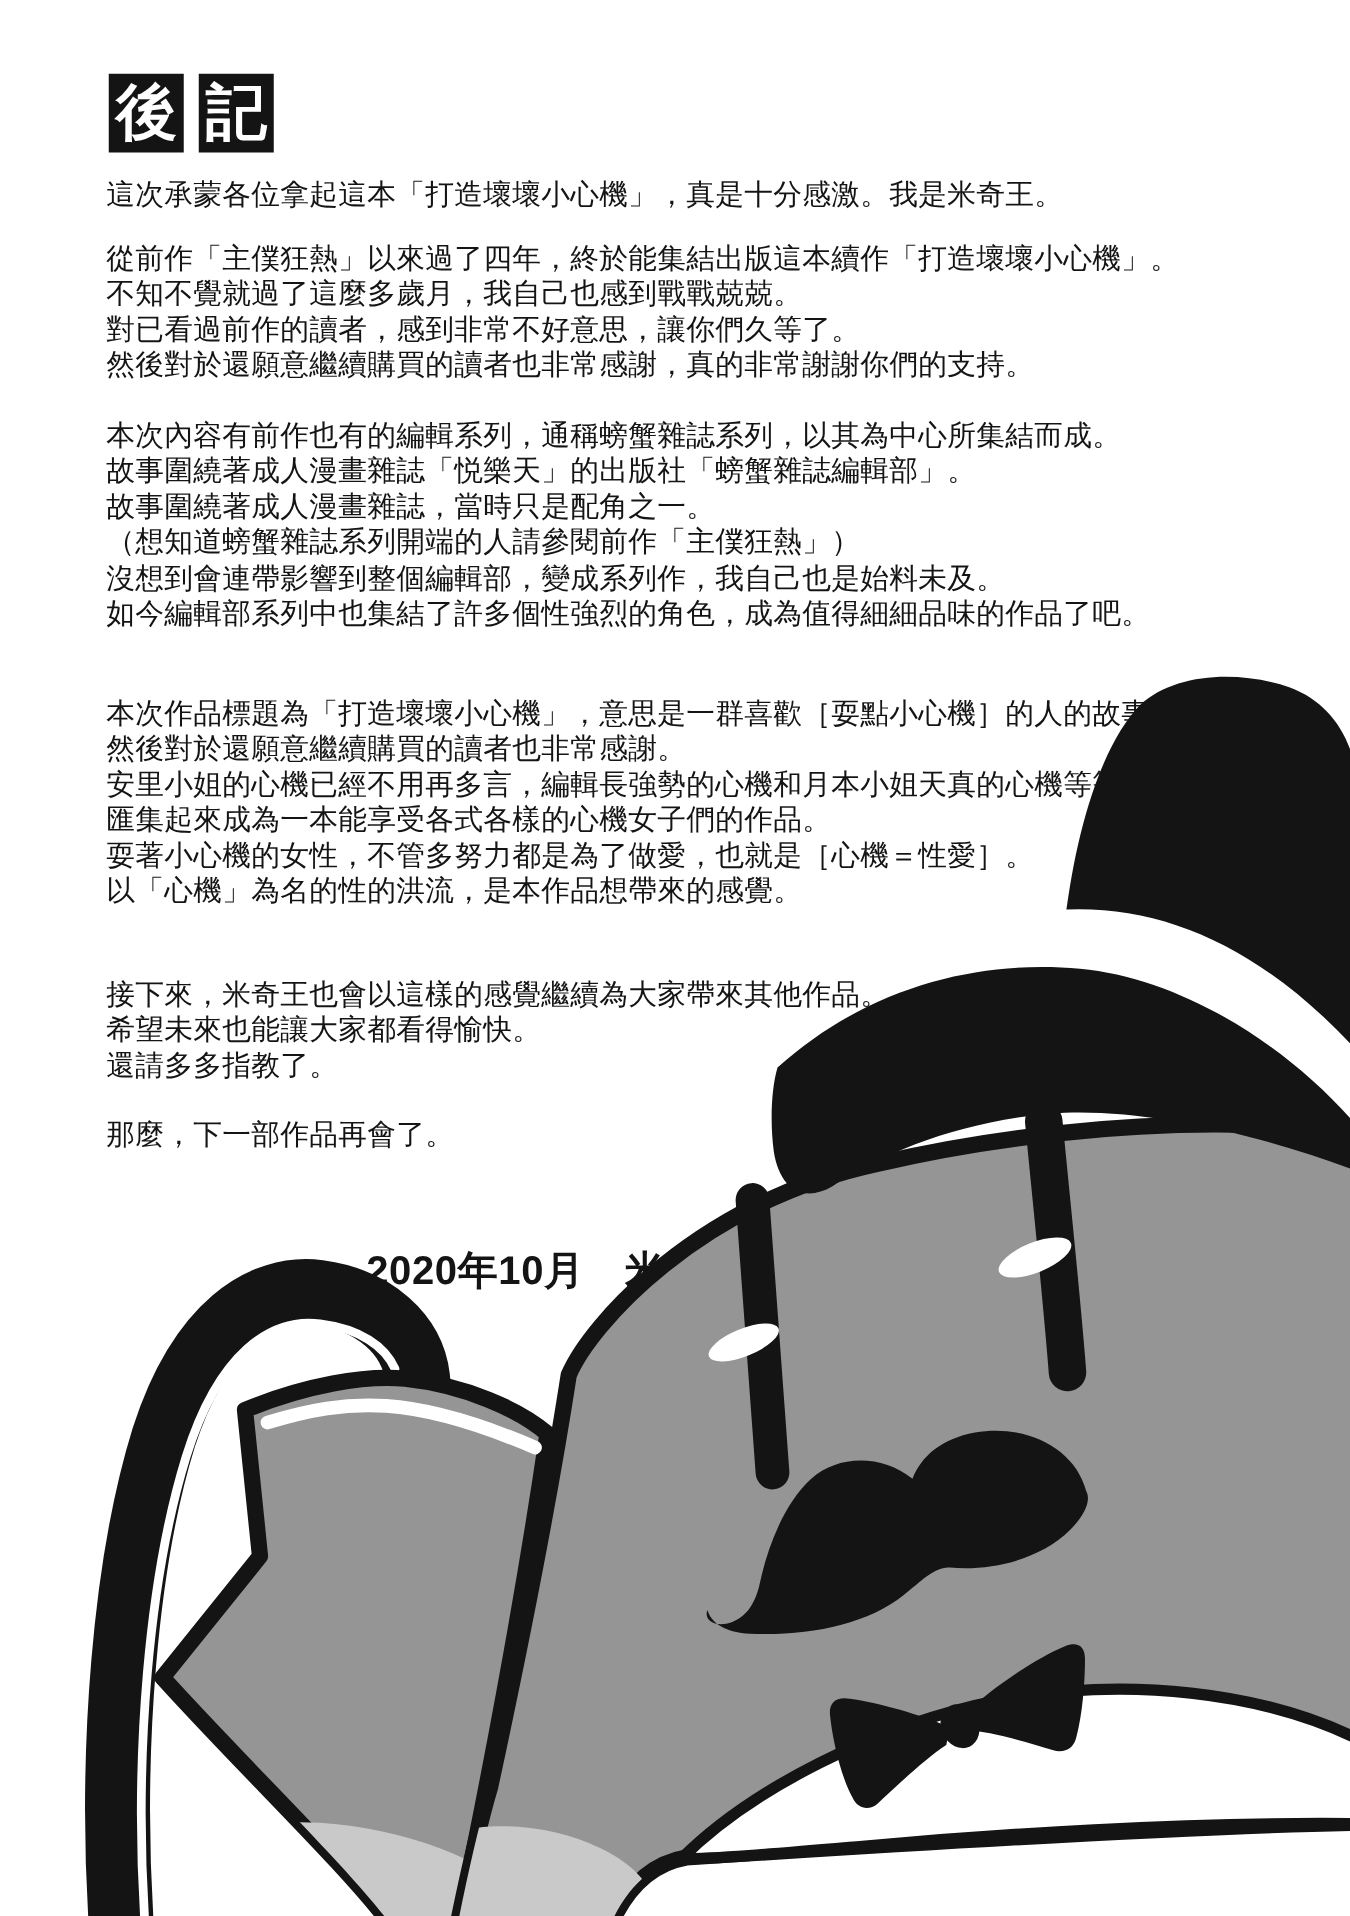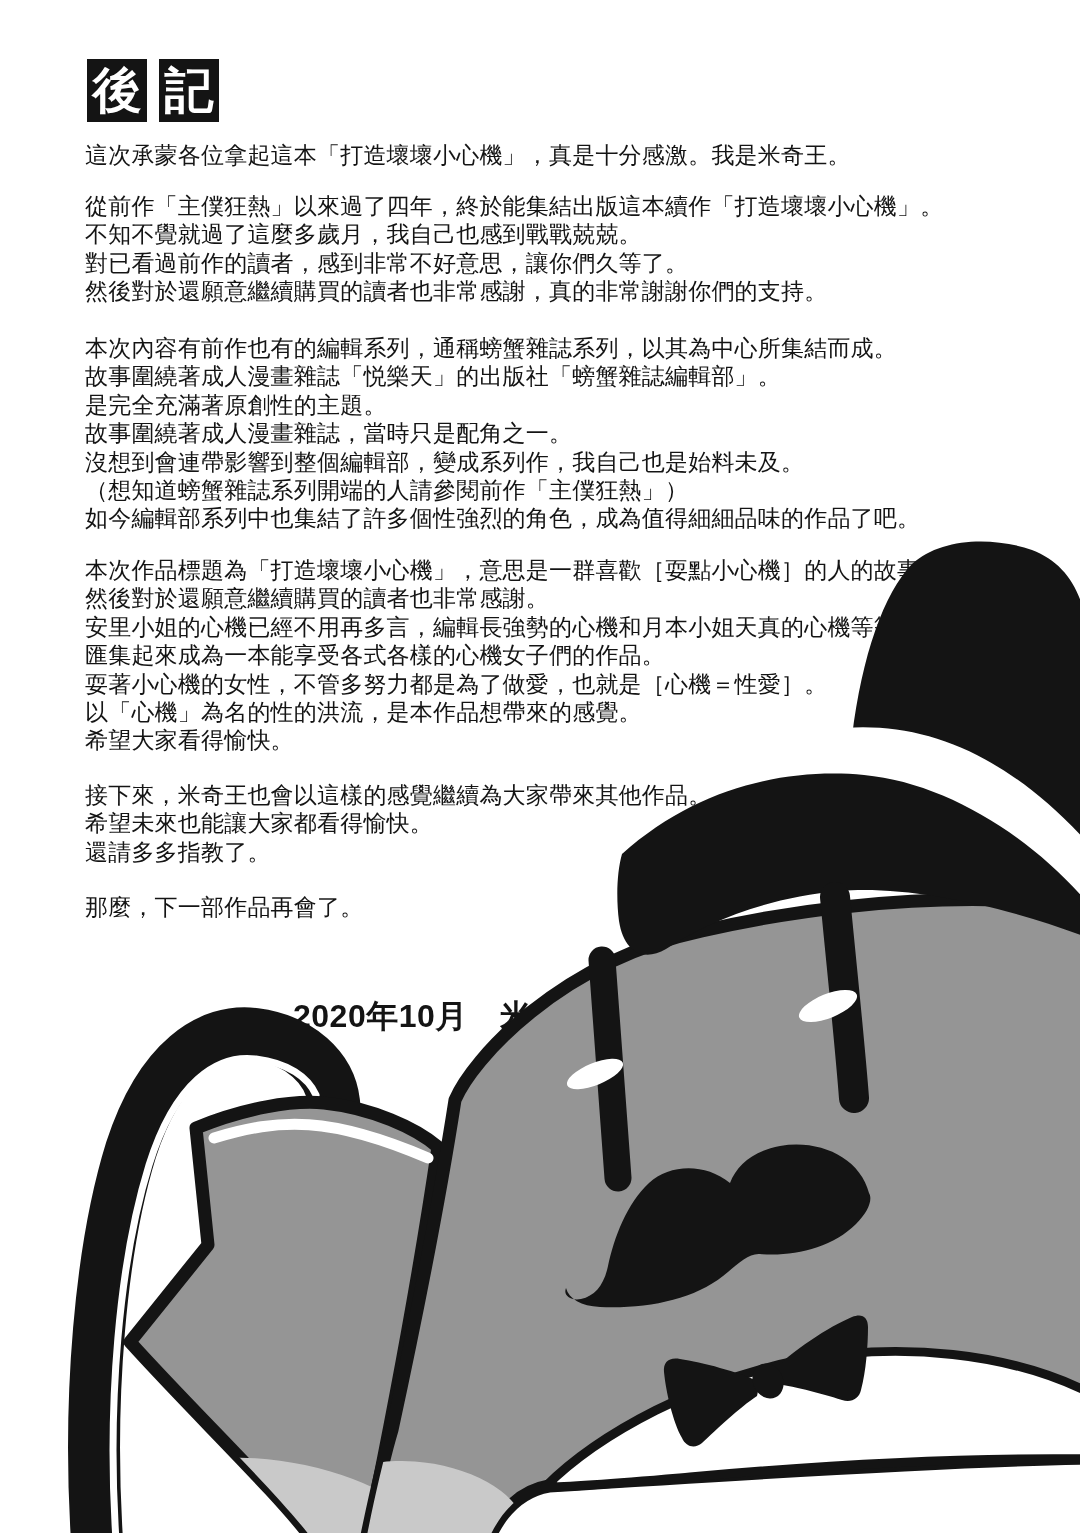--- a/index.html
+++ b/index.html
@@ -46,35 +46,33 @@
   <div class="para" style="top:192px">
     <div>從前作「主僕狂熱」以來過了四年，終於能集結出版這本續作「打造壞壞小心機」。</div>
     <div>不知不覺就過了這麼多歲月，我自己也感到戰戰兢兢。</div>
     <div>對已看過前作的讀者，感到非常不好意思，讓你們久等了。</div>
     <div>然後對於還願意繼續購買的讀者也非常感謝，真的非常謝謝你們的支持。</div>
   </div>
 
   <div class="para" style="top:334px">
     <div>本次內容有前作也有的編輯系列，通稱螃蟹雜誌系列，以其為中心所集結而成。</div>
     <div>故事圍繞著成人漫畫雜誌「悦樂天」的出版社「螃蟹雜誌編輯部」。</div>
-    <div>是完全充滿著原創性的主題。</div>
     <div>故事圍繞著成人漫畫雜誌，當時只是配角之一。</div>
+    <div>（想知道螃蟹雜誌系列開端的人請參閱前作「主僕狂熱」）</div>
     <div>沒想到會連帶影響到整個編輯部，變成系列作，我自己也是始料未及。</div>
-    <div>（想知道螃蟹雜誌系列開端的人請參閱前作「主僕狂熱」）</div>
     <div>如今編輯部系列中也集結了許多個性強烈的角色，成為值得細細品味的作品了吧。</div>
   </div>
 
   <div class="para" style="top:556px">
     <div>本次作品標題為「打造壞壞小心機」，意思是一群喜歡［耍點小心機］的人的故事。</div>
     <div>然後對於還願意繼續購買的讀者也非常感謝。</div>
     <div>安里小姐的心機已經不用再多言，編輯長強勢的心機和月本小姐天真的心機等等。</div>
     <div>匯集起來成為一本能享受各式各樣的心機女子們的作品。</div>
     <div>耍著小心機的女性，不管多努力都是為了做愛，也就是［心機＝性愛］。</div>
     <div>以「心機」為名的性的洪流，是本作品想帶來的感覺。</div>
-    <div>希望大家看得愉快。</div>
   </div>
 
   <div class="para" style="top:781px">
     <div>接下來，米奇王也會以這樣的感覺繼續為大家帶來其他作品。</div>
     <div>希望未來也能讓大家都看得愉快。</div>
     <div>還請多多指教了。</div>
   </div>
 
   <div class="para" style="top:893px">
     <div>那麼，下一部作品再會了。</div>

